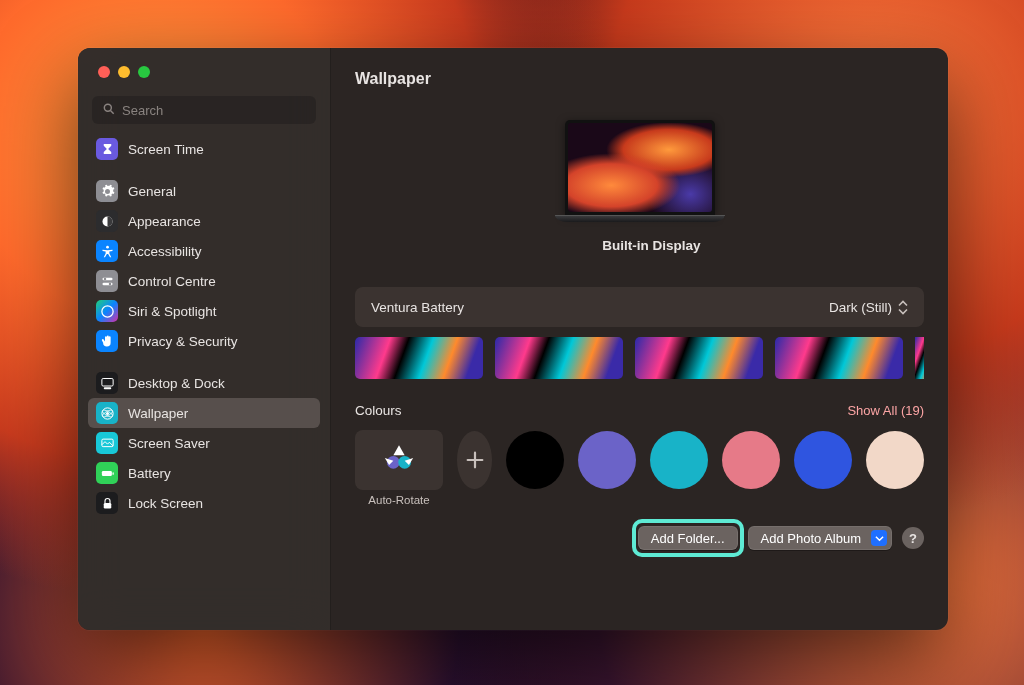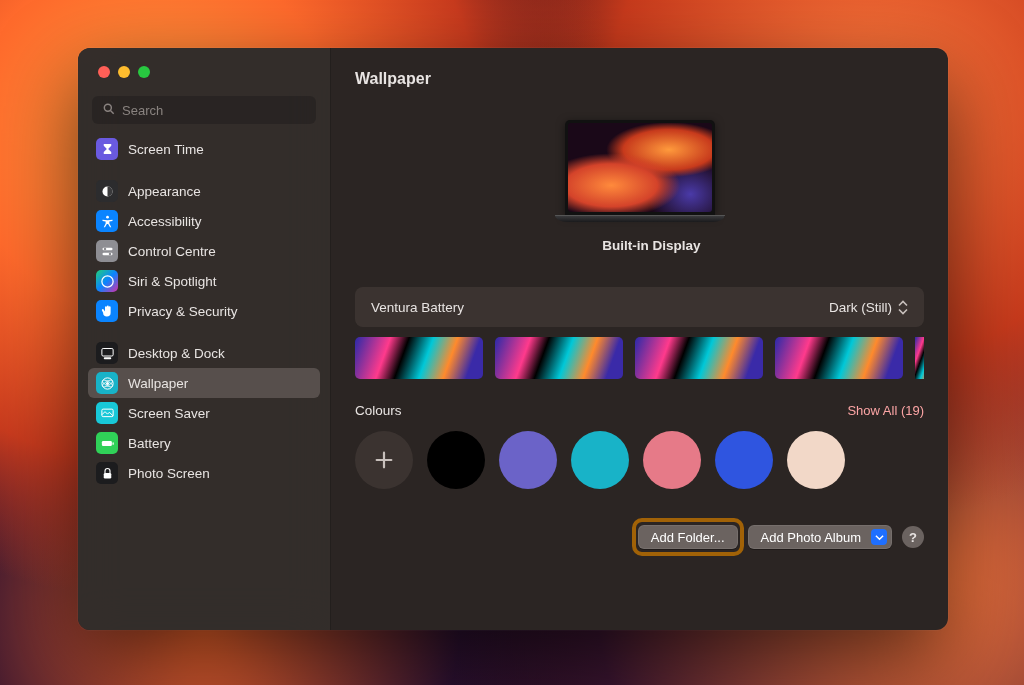--- a/index.html
+++ b/index.html
@@ -106,21 +106,21 @@
   .btn .dd{
     width:16px; height:16px; border-radius:4px; background:#1f6fff;
     display:flex; align-items:center; justify-content:center; margin-left:4px;
   }
   .btn .dd svg{width:9px;height:9px;}
   .help{
     width:22px; height:22px; border-radius:50%; background:#6b6360; color:#e8e4e2;
     display:flex; align-items:center; justify-content:center; font-size:13px; font-weight:600;
   }
   .highlight{
-    border:4px solid #a16207; border-radius:10px; padding:3px 2px; margin:-7px -6px;
+    border:4px solid #5eead4; border-radius:10px; padding:3px 2px; margin:-7px -6px;
   }
   .ico svg{width:15px;height:15px;}
 </style>
 </head>
 <body>
 
 <div class="window">
   <aside class="sidebar">
     <div class="traffic">
       <div class="tl r"></div>
@@ -138,20 +138,28 @@
         <div class="nav-item">
           <span class="ico" style="background: rgb(106, 90, 224);">
             <svg viewBox="0 0 24 24" fill="#fff">
               <path d="M6 3h12v3l-5 5 5 5v3H6v-3l5-5-5-5z"></path>
             </svg>
           </span>
           <span>Screen Time</span>
         </div>
         <div class="nav-sep"></div>
         <div class="nav-item">
+          <span class="ico" style="background: rgb(142, 142, 147);">
+            <svg viewBox="0 0 24 24" fill="#fff">
+              <path d="M12 8a4 4 0 100 8 4 4 0 000-8zm9 4l2 1-1 3-2-1a8 8 0 01-2 2l1 2-3 1-1-2a8 8 0 01-3 0l-1 2-3-1 1-2a8 8 0 01-2-2l-2 1-1-3 2-1a8 8 0 010-3l-2-1 1-3 2 1a8 8 0 012-2l-1-2 3-1 1 2a8 8 0 013 0l1-2 3 1-1 2a8 8 0 012 2l2-1 1 3-2 1a8 8 0 010 3z"></path>
+            </svg>
+          </span>
+          <span>General</span>
+        </div>
+        <div class="nav-item">
           <span class="ico" style="background: rgb(44, 44, 46);">
             <svg viewBox="0 0 24 24">
               <circle cx="12" cy="12" r="8" fill="#fff"></circle>
               <path d="M12 4a8 8 0 010 16z" fill="#3a3a3c"></path>
             </svg>
           </span>
           <span>Appearance</span>
         </div>
         <div class="nav-item">
           <span class="ico" style="background: rgb(10, 132, 255);">
@@ -228,21 +236,21 @@
           </span>
           <span>Battery</span>
         </div>
         <div class="nav-item">
           <span class="ico" style="background: rgb(28, 28, 30);">
             <svg viewBox="0 0 24 24" fill="#fff">
               <rect x="6" y="11" width="12" height="9" rx="2"></rect>
               <path d="M8 11V8a4 4 0 018 0v3" fill="none" stroke="#fff" stroke-width="1.8"></path>
             </svg>
           </span>
-          <span>Photo Screen</span>
+          <span>Lock Screen</span>
         </div>
       </nav>
   </aside>
 
   <main class="content">
     <div class="content-header">Wallpaper</div>
     <div class="scroll">
 
       <div class="preview">
         <div class="laptop">
@@ -276,20 +284,34 @@
         <div class="thumb"></div>
         <div class="thumb edge"></div>
       </div>
 
       <div class="section-head">
         <span class="title">Colours</span>
         <span class="showall">Show All (19)</span>
       </div>
 
       <div class="colours-row">
+        <div style="position:relative">
+          <div class="auto-rotate">
+            <span class="auto-shape">
+              <svg viewBox="0 0 48 48">
+                <circle cx="16" cy="30" r="9" fill="#6b63c8"></circle>
+                <circle cx="32" cy="30" r="9" fill="#18b3c8"></circle>
+                <path d="M24 6 L32 20 L16 20 Z" fill="#ffffff"></path>
+                <path d="M10 34 L4 24 L16 28 Z" fill="#ffffff"></path>
+                <path d="M38 34 L44 24 L32 28 Z" fill="#ffffff"></path>
+              </svg>
+            </span>
+          </div>
+          <div class="auto-label">Auto-Rotate</div>
+        </div>
         <div class="plus-circ">
           <svg viewBox="0 0 24 24">
               <path d="M12 4 V20 M4 12 H20" stroke="currentColor" stroke-width="2.4" stroke-linecap="round"></path>
             </svg>
         </div>
         <div id="swatches" style="display:flex; gap:14px;">
             <div class="swatch" style="background: rgb(0, 0, 0);"></div>
             <div class="swatch" style="background: rgb(107, 99, 200);"></div>
             <div class="swatch" style="background: rgb(24, 179, 200);"></div>
             <div class="swatch" style="background: rgb(230, 122, 136);"></div>

